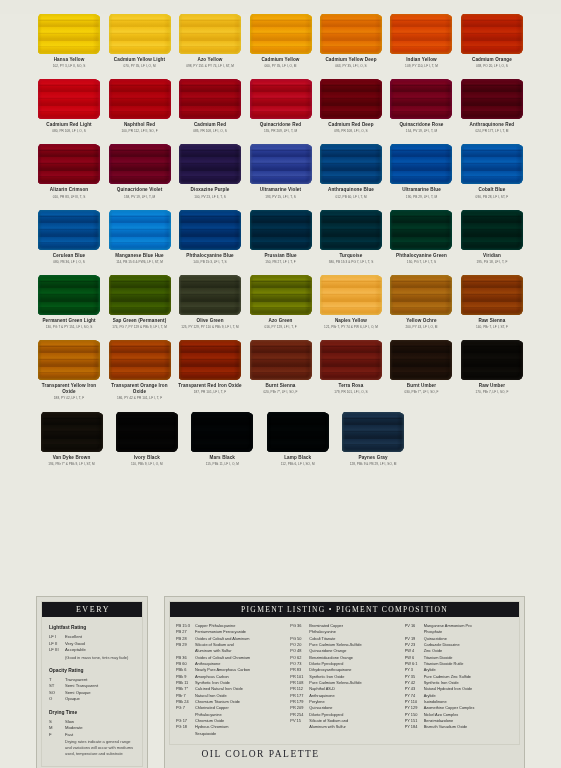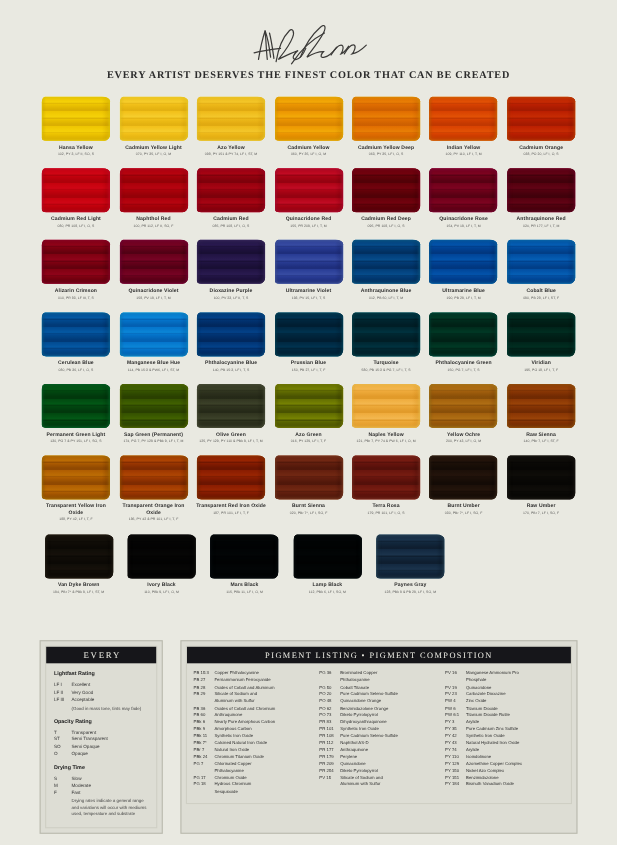--- a/index.html
+++ b/index.html
@@ -191,38 +191,20 @@
     font-size: 9.5px;
     letter-spacing: 1.5px;
     color: #22222a;
   }
 </style>
 </head>
 <body>
 
 <div class="page">
 
-  <div class="header">
-    <div class="signature">
-      <svg width="120" height="44" viewBox="0 0 120 44" aria-hidden="true">
-        <g fill="none" stroke="#3b3a38" stroke-width="1.1" stroke-linecap="round">
-          <path d="M14 38 C16 26, 18 18, 20 12 C21 22, 21 30, 22 38"></path>
-          <path d="M20 12 C23 20, 24 28, 25 36"></path>
-          <path d="M24 14 C26 22, 27 30, 28 37"></path>
-          <path d="M10 32 C18 30, 26 29, 34 28"></path>
-          <path d="M30 40 C32 28, 36 18, 42 12 C45 9, 47 13, 45 18 C42 26, 36 33, 32 38 C38 35, 44 32, 50 30 C46 33, 44 37, 47 38 C51 39, 55 33, 57 28"></path>
-          <path d="M52 36 C56 26, 62 16, 70 9 C74 5, 76 8, 73 14 C69 22, 62 30, 58 36 C63 33, 68 31, 73 31 C70 34, 70 37, 74 36 C78 35, 82 31, 85 27"></path>
-          <path d="M80 34 C83 29, 86 25, 89 25 C92 25, 91 30, 89 33 C92 32, 94 29, 96 26"></path>
-          <path d="M92 33 C95 28, 98 24, 101 25 C103 26, 101 31, 99 33 C104 32, 108 29, 112 25"></path>
-          <path d="M44 42 C52 30, 62 20, 74 14"></path>
-        </g>
-      </svg>
-    </div>
-    <div class="tagline">EVERY ARTIST DESERVES THE FINEST COLOR THAT CAN BE CREATED</div>
-  </div>
 
   <div class="grid">
       <div class="swatch-row" style="margin-bottom: 11px;">
         <div class="swatch-cell">
           <div class="swatch" style="background: rgb(246, 223, 20);">
             <div class="strokes" style="background: linear-gradient(rgb(246, 223, 20) 0%, rgb(253, 238, 106) 12%, rgb(224, 196, 8) 16.7%, rgb(246, 223, 20) 16.7%, rgb(224, 196, 8) 28.7%, rgb(224, 196, 8) 33.3%, rgb(246, 223, 20) 33.3%, rgb(253, 238, 106) 45.3%, rgb(224, 196, 8) 50%, rgb(246, 223, 20) 50%, rgb(224, 196, 8) 62%, rgb(224, 196, 8) 66.7%, rgb(246, 223, 20) 66.7%, rgb(253, 238, 106) 78.7%, rgb(224, 196, 8) 83.3%, rgb(246, 223, 20) 83.3%, rgb(224, 196, 8) 95.3%, rgb(224, 196, 8) 100%), linear-gradient(90deg, rgb(224, 196, 8) 0%, rgb(246, 223, 20) 6%, rgb(246, 223, 20) 88%, rgb(224, 196, 8) 100%); background-blend-mode: multiply, normal; opacity: 0.92;"></div>
             <div class="edge" style="box-shadow: rgb(224, 196, 8) 0px 0px 3px 1px inset;"></div>
           </div>
           <div class="cname">Hansa Yellow</div>
           <div class="ccode">102, PY 3, LF II, SO, S</div>
@@ -876,14 +858,17 @@
                 <span class="pig-code">PY 184</span>
                 <span class="pig-name">Bismuth Vanadium Oxide</span>
               </div>
             </div>
           </div>
       </div>
     </div>
 
   </div>
 
+  <div class="footer">
+    <div class="footer-title">OIL COLOR PALETTE</div>
+  </div>
 
 </div>
 
 </body></html>

